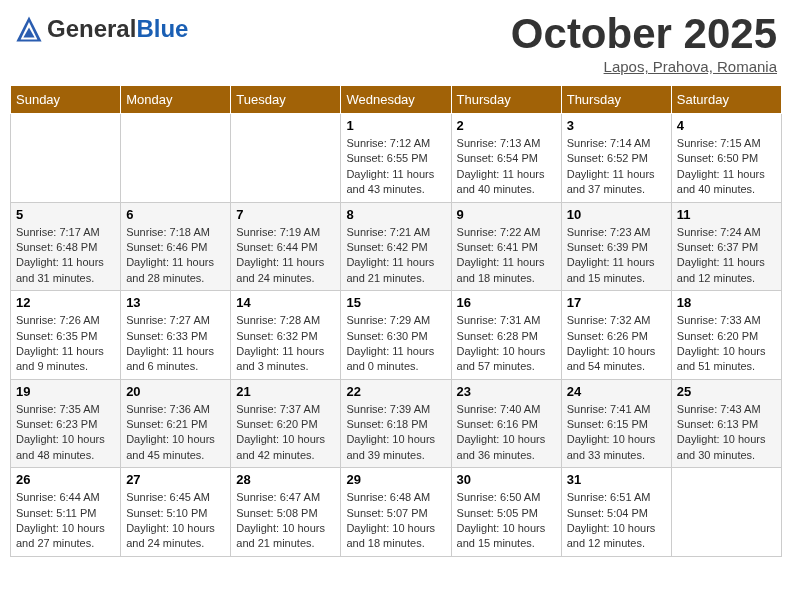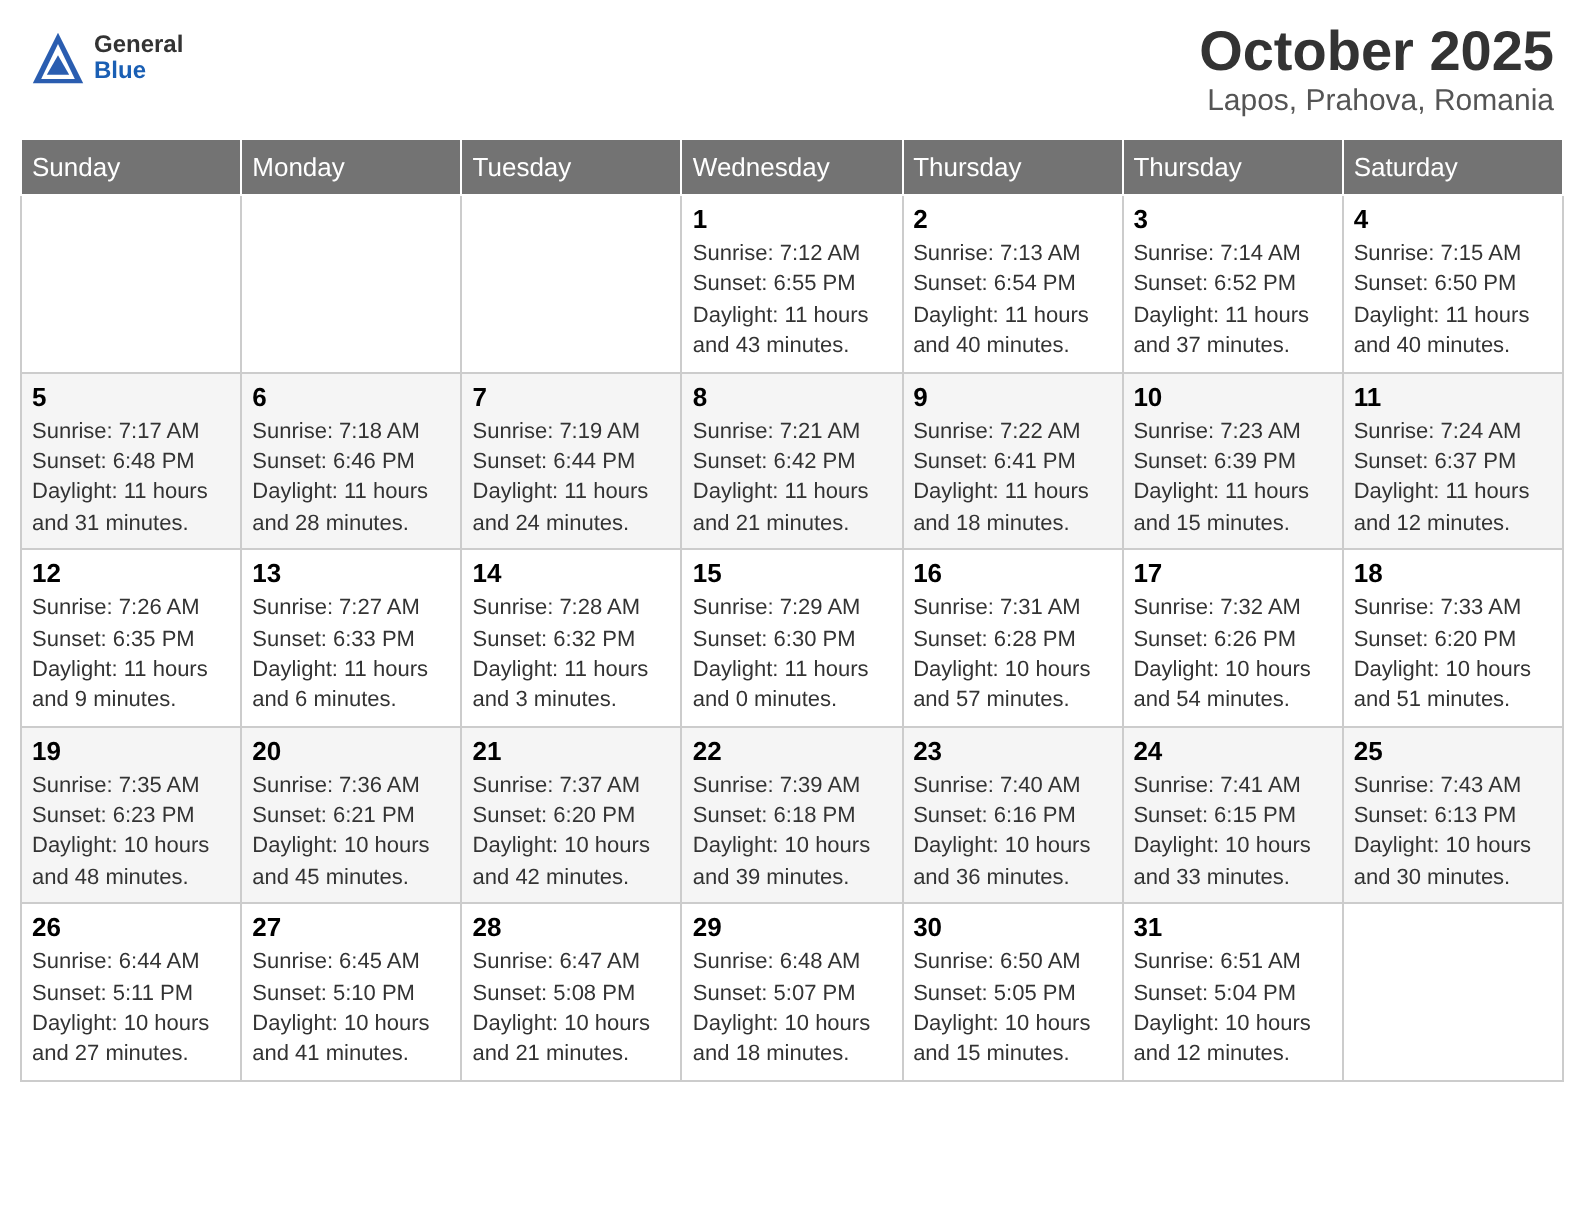--- a/index.html
+++ b/index.html
@@ -17,51 +17,52 @@
       margin-bottom: 10px;
       padding: 0 5px;
     }
     .logo {
       display: flex;
       align-items: center;
       margin-top: 5px;
     }
     .logo-text {
       display: flex;
-      flex-direction: column;
-      font-size: 12px;
+      flex-direction: row;
+      font-size: 24px;
       font-weight: bold;
       line-height: 1.1;
     }
     .logo-general { color: #333; }
     .logo-blue { color: #1a5fb4; }
     .logo-icon {
       width: 28px;
       height: 28px;
       margin-right: 4px;
     }
     .title-block {
       text-align: right;
     }
     .month-title {
-      font-size: 28px;
+      font-size: 42px;
       font-weight: bold;
       color: #333;
     }
     .location {
       font-size: 15px;
       color: #555;
+      text-decoration: underline;
     }
     .calendar {
       width: 100%;
       border-collapse: collapse;
       font-size: 11px;
     }
     .calendar th {
-      background-color: #737373;
+      background-color: #a16207;
       color: #fff;
       text-align: left;
       padding: 6px 5px;
       font-size: 13px;
       font-weight: normal;
       border: 1px solid #fff;
     }
     .calendar td {
       border: 1px solid #ccc;
       vertical-align: top;
@@ -232,21 +233,21 @@
           <div class="day-info"><span>Sunrise: 7:43 AM</span><br><span>Sunset: 6:13 PM</span><br><span>Daylight: 10 hours and 30 minutes.</span></div>
         </td>
       </tr>
       <tr>
         <td>
           <span class="day-num">26</span>
           <div class="day-info"><span>Sunrise: 6:44 AM</span><br><span>Sunset: 5:11 PM</span><br><span>Daylight: 10 hours and 27 minutes.</span></div>
         </td>
         <td>
           <span class="day-num">27</span>
-          <div class="day-info"><span>Sunrise: 6:45 AM</span><br><span>Sunset: 5:10 PM</span><br><span>Daylight: 10 hours and 41 minutes.</span></div>
+          <div class="day-info"><span>Sunrise: 6:45 AM</span><br><span>Sunset: 5:10 PM</span><br><span>Daylight: 10 hours and 24 minutes.</span></div>
         </td>
         <td>
           <span class="day-num">28</span>
           <div class="day-info"><span>Sunrise: 6:47 AM</span><br><span>Sunset: 5:08 PM</span><br><span>Daylight: 10 hours and 21 minutes.</span></div>
         </td>
         <td>
           <span class="day-num">29</span>
           <div class="day-info"><span>Sunrise: 6:48 AM</span><br><span>Sunset: 5:07 PM</span><br><span>Daylight: 10 hours and 18 minutes.</span></div>
         </td>
         <td>

